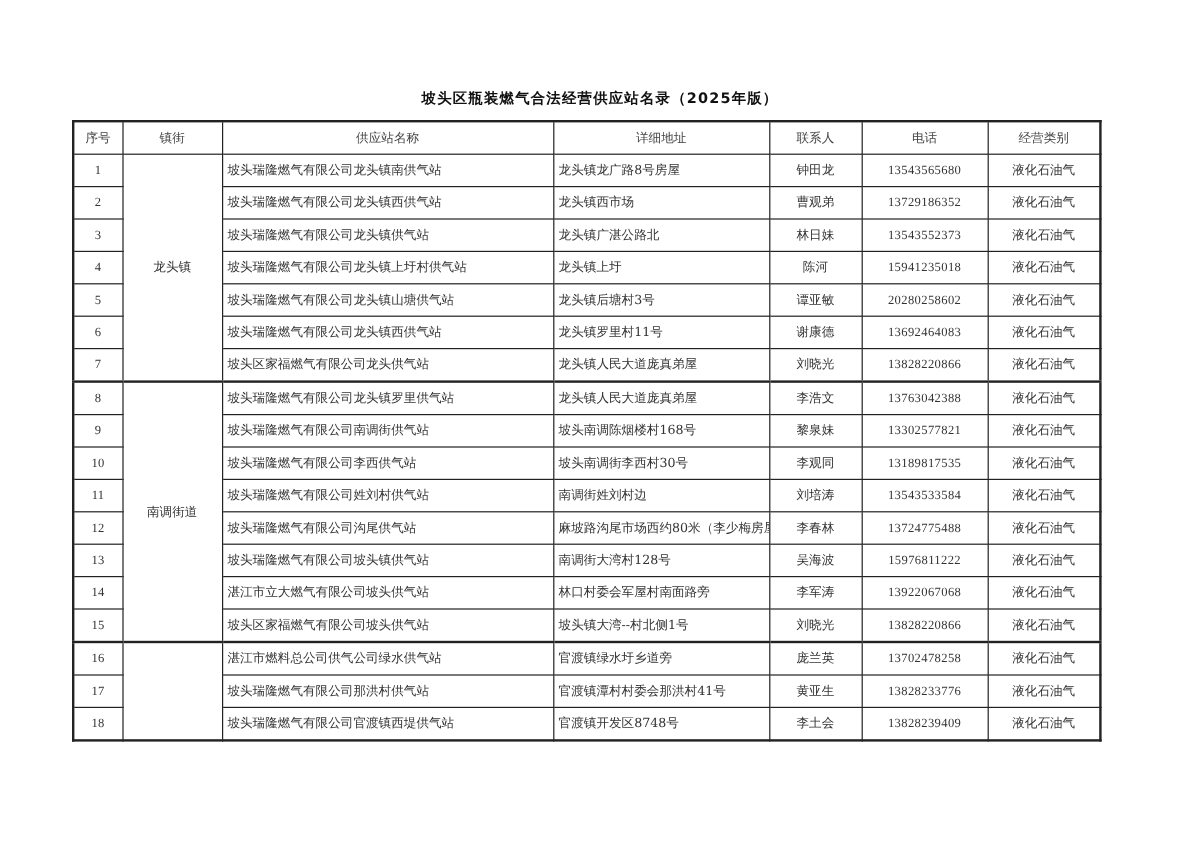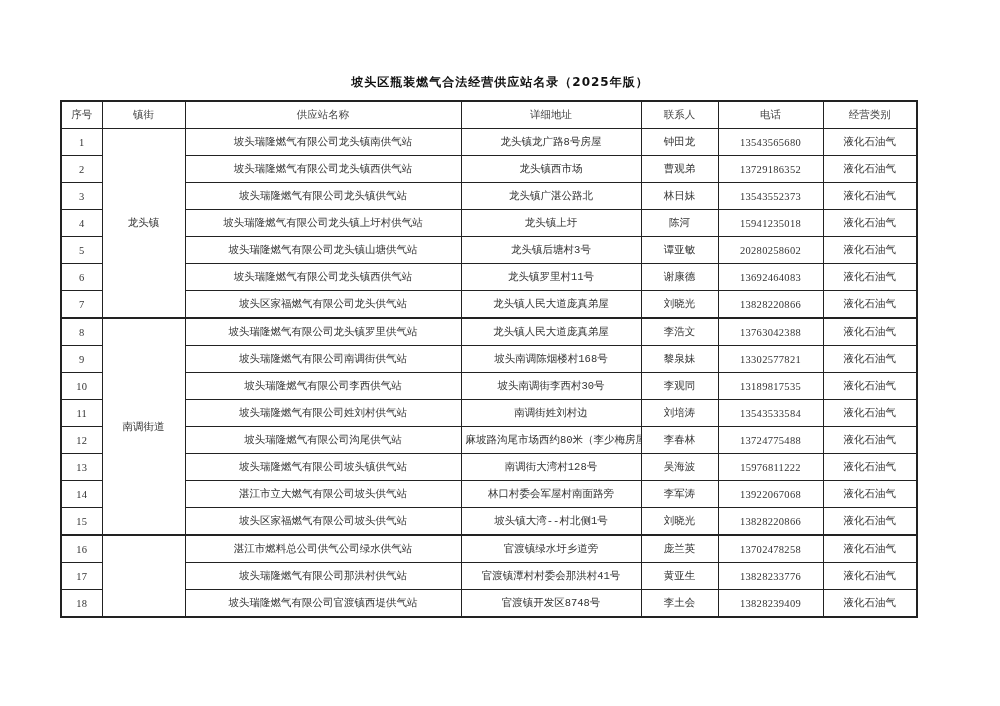--- a/index.html
+++ b/index.html
@@ -8,21 +8,21 @@
   .title { position: absolute; left: 0; width: 1000px; top: 74px; text-align: center;
            font-size: 12px; font-weight: bold; letter-spacing: 1px; color: #111;
            font-family: "DejaVu Sans", "Liberation Sans", sans-serif; }
   table.roster { position: absolute; left: 60px; top: 100px; border-collapse: collapse;
                  table-layout: fixed; width: 856px; }
   table.roster td, table.roster th { border: 1px solid #222; font-size: 10.5px; height: 26px;
                  padding: 0 4px; font-weight: normal; color: #333; overflow: hidden; white-space: nowrap; }
   table.roster th { height: 26px; text-align: center; color: #444; }
   table.roster { border: 2px solid #222; padding-left: 46px; }
   td.c { text-align: center; }
-  td.l { text-align: center; font-family: Liberation Mono, monospace; }
+  td.l { text-align: left; }
   td.wrap { white-space: normal; line-height: 12px; }
   td.open-bottom { border-bottom: none !important; }
   tr.thick td { border-top: 2px solid #222; }
   .num { font-family: "Liberation Serif", "DejaVu Serif", serif; letter-spacing: 0.3px; }
 </style>
 </head>
 <body>
 
 <div class="title">坡头区瓶装燃气合法经营供应站名录（2025年版）</div>
 

